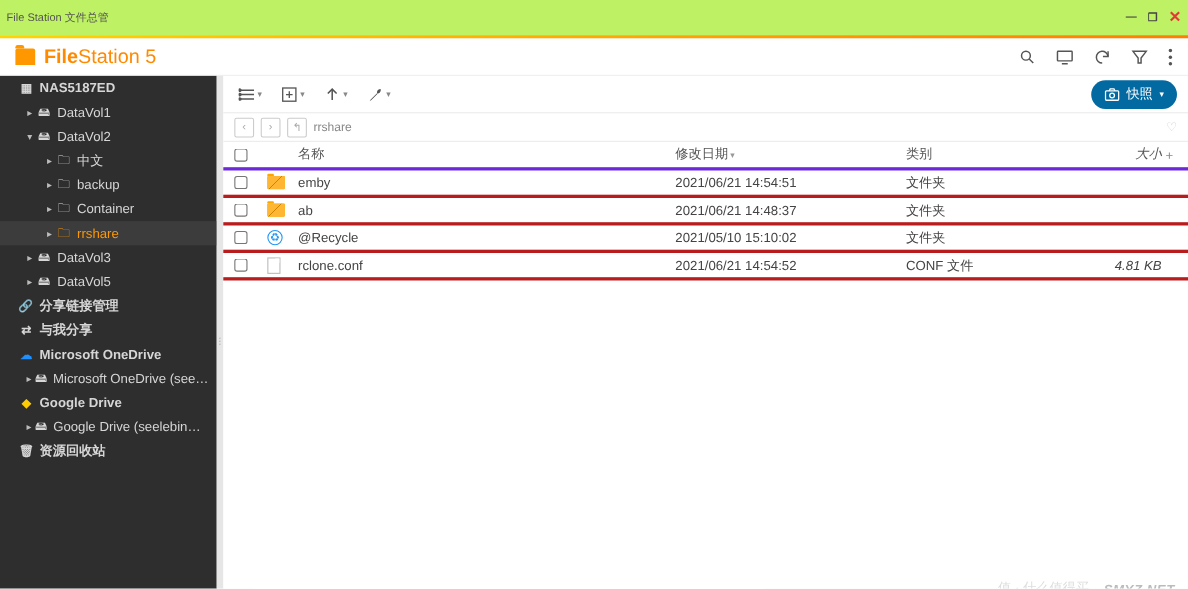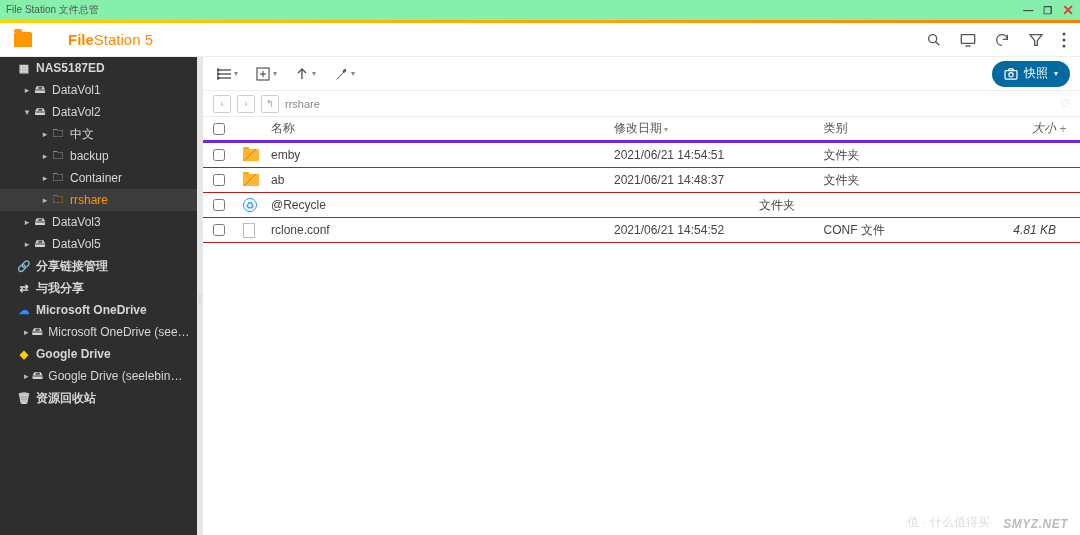--- a/index.html
+++ b/index.html
@@ -1,30 +1,30 @@
 <!DOCTYPE html>
 <html><head>
 <meta charset="utf-8">
 <style>
 * { margin: 0; padding: 0; box-sizing: border-box; font-family: "Microsoft YaHei", Arial, sans-serif; }
 body { width: 1080px; height: 535px; overflow: hidden; background: #f5f5f5; position: relative; }
 
-.titlebar { background: #86efac; height: 20px; padding: 0 6px; font-size: 10px; color: #555; display: flex; align-items: center; }
+.titlebar { background: #bef264; height: 32px; padding: 0 6px; font-size: 10px; color: #555; display: flex; align-items: center; }
 .titlebar-controls { margin-left: auto; display: flex; gap: 10px; }
 .titlebar-controls span { cursor: pointer; font-weight: bold; }
 .titlebar-controls .min { color: #444; }
 .titlebar-controls .max { color: #444; }
 .titlebar-controls .close { color: #e53935; font-size: 14px; line-height: 10px; }
 
 .topgradient { height: 3px; background: linear-gradient(to right, #ffd400 0%, #ff9800 70%, #ff7e00 100%); }
 
 .brandbar { background: #fff; height: 34px; display: flex; align-items: center; padding: 0 14px; border-bottom: 1px solid #eee; }
 .brandbar .logo-icon { width: 18px; height: 15px; background: #ff9800; border-radius: 2px 2px 0 0; position: relative; margin-right: 8px; }
 .brandbar .logo-icon::before { content: ""; position: absolute; top: -3px; left: 0; width: 8px; height: 3px; background: #ff9800; border-radius: 2px 2px 0 0; }
-.brand-text { font-size: 15px; color: #ff8a00; font-weight: 400; margin-left: 28px; }
+.brand-text { font-size: 18px; color: #ff8a00; font-weight: 400; }
 .brand-text .thin { font-weight: 300; color: #ff8a00; }
 .brand-tools { margin-left: auto; display: flex; gap: 18px; color: #555; }
 .brand-tools span { cursor: pointer; display: flex; align-items: center; }
 
 .workspace { display: flex; height: calc(100% - 53px); }
 
 .sidebar { width: 197px; background: #2e2e2e; color: #d6d6d6; font-size: 12px; overflow: hidden; }
 .tree-row { display: flex; align-items: center; height: 22px; padding-right: 6px; cursor: pointer; white-space: nowrap; }
 .tree-row.selected { background: #3c3c3c; color: #ff9800; }
 .tree-row .arrow { width: 10px; text-align: center; font-size: 9px; color: #bbb; }
@@ -42,21 +42,21 @@
 .tool-btn .chev { font-size: 8px; color: #888; }
 .tool-btn svg { display: block; }
 .snapshot-btn { margin-left: auto; background: #0369a1; color: #fff; border-radius: 14px; height: 26px; padding: 0 12px; display: flex; align-items: center; gap: 6px; font-size: 12px; cursor: pointer; }
 .snapshot-btn .chev { font-size: 8px; }
 
 .pathbar { height: 26px; display: flex; align-items: center; padding: 0 10px; gap: 6px; border-bottom: 1px solid #ececec; font-size: 11px; color: #888; }
 .pathbar .nav-sq { width: 18px; height: 18px; border: 1px solid #ccc; border-radius: 2px; display: flex; align-items: center; justify-content: center; font-size: 10px; color: #aaa; cursor: pointer; }
 .pathbar .heart { margin-left: auto; color: #ccc; cursor: pointer; }
 
 .grid-head { display: flex; height: 26px; align-items: center; border-bottom: 3px solid #6d28d9; font-size: 12px; color: #555; padding: 0 10px; }
-.grid-row { display: flex; height: 25px; align-items: center; border-bottom: 1px solid #b91c1c; font-size: 12px; color: #444; padding: 0 10px; cursor: pointer; }
+.grid-row { display: flex; height: 25px; align-items: center; border-bottom: 3px solid #b91c1c; font-size: 12px; color: #444; padding: 0 10px; cursor: pointer; }
 .col-cb { width: 30px; display: flex; align-items: center; }
 .col-icon { width: 28px; display: flex; align-items: center; }
 .col-name { flex: 1.8; }
 .col-date { flex: 1.1; }
 .col-type { flex: 0.8; }
 .col-size { width: 80px; text-align: right; font-style: italic; }
 .col-more { width: 14px; text-align: center; color: #888; }
 .sort-ind { font-size: 8px; color: #999; margin-left: 2px; }
 input[type="checkbox"] { width: 12px; height: 12px; }
 
@@ -304,20 +304,21 @@
           <div class="col-more"></div>
         </div>
         <div class="grid-row">
           <div class="col-cb">
             <input type="checkbox" style="">
           </div>
           <div class="col-icon">
             <div class="recycle-ic"></div>
           </div>
           <div class="col-name">@Recycle</div>
+          <div class="col-date">2021/05/10 15:10:02</div>
           <div class="col-type">文件夹</div>
           <div class="col-size"></div>
           <div class="col-more"></div>
         </div>
         <div class="grid-row">
           <div class="col-cb">
             <input type="checkbox" style="">
           </div>
           <div class="col-icon">
             <div class="file-ic"></div>

